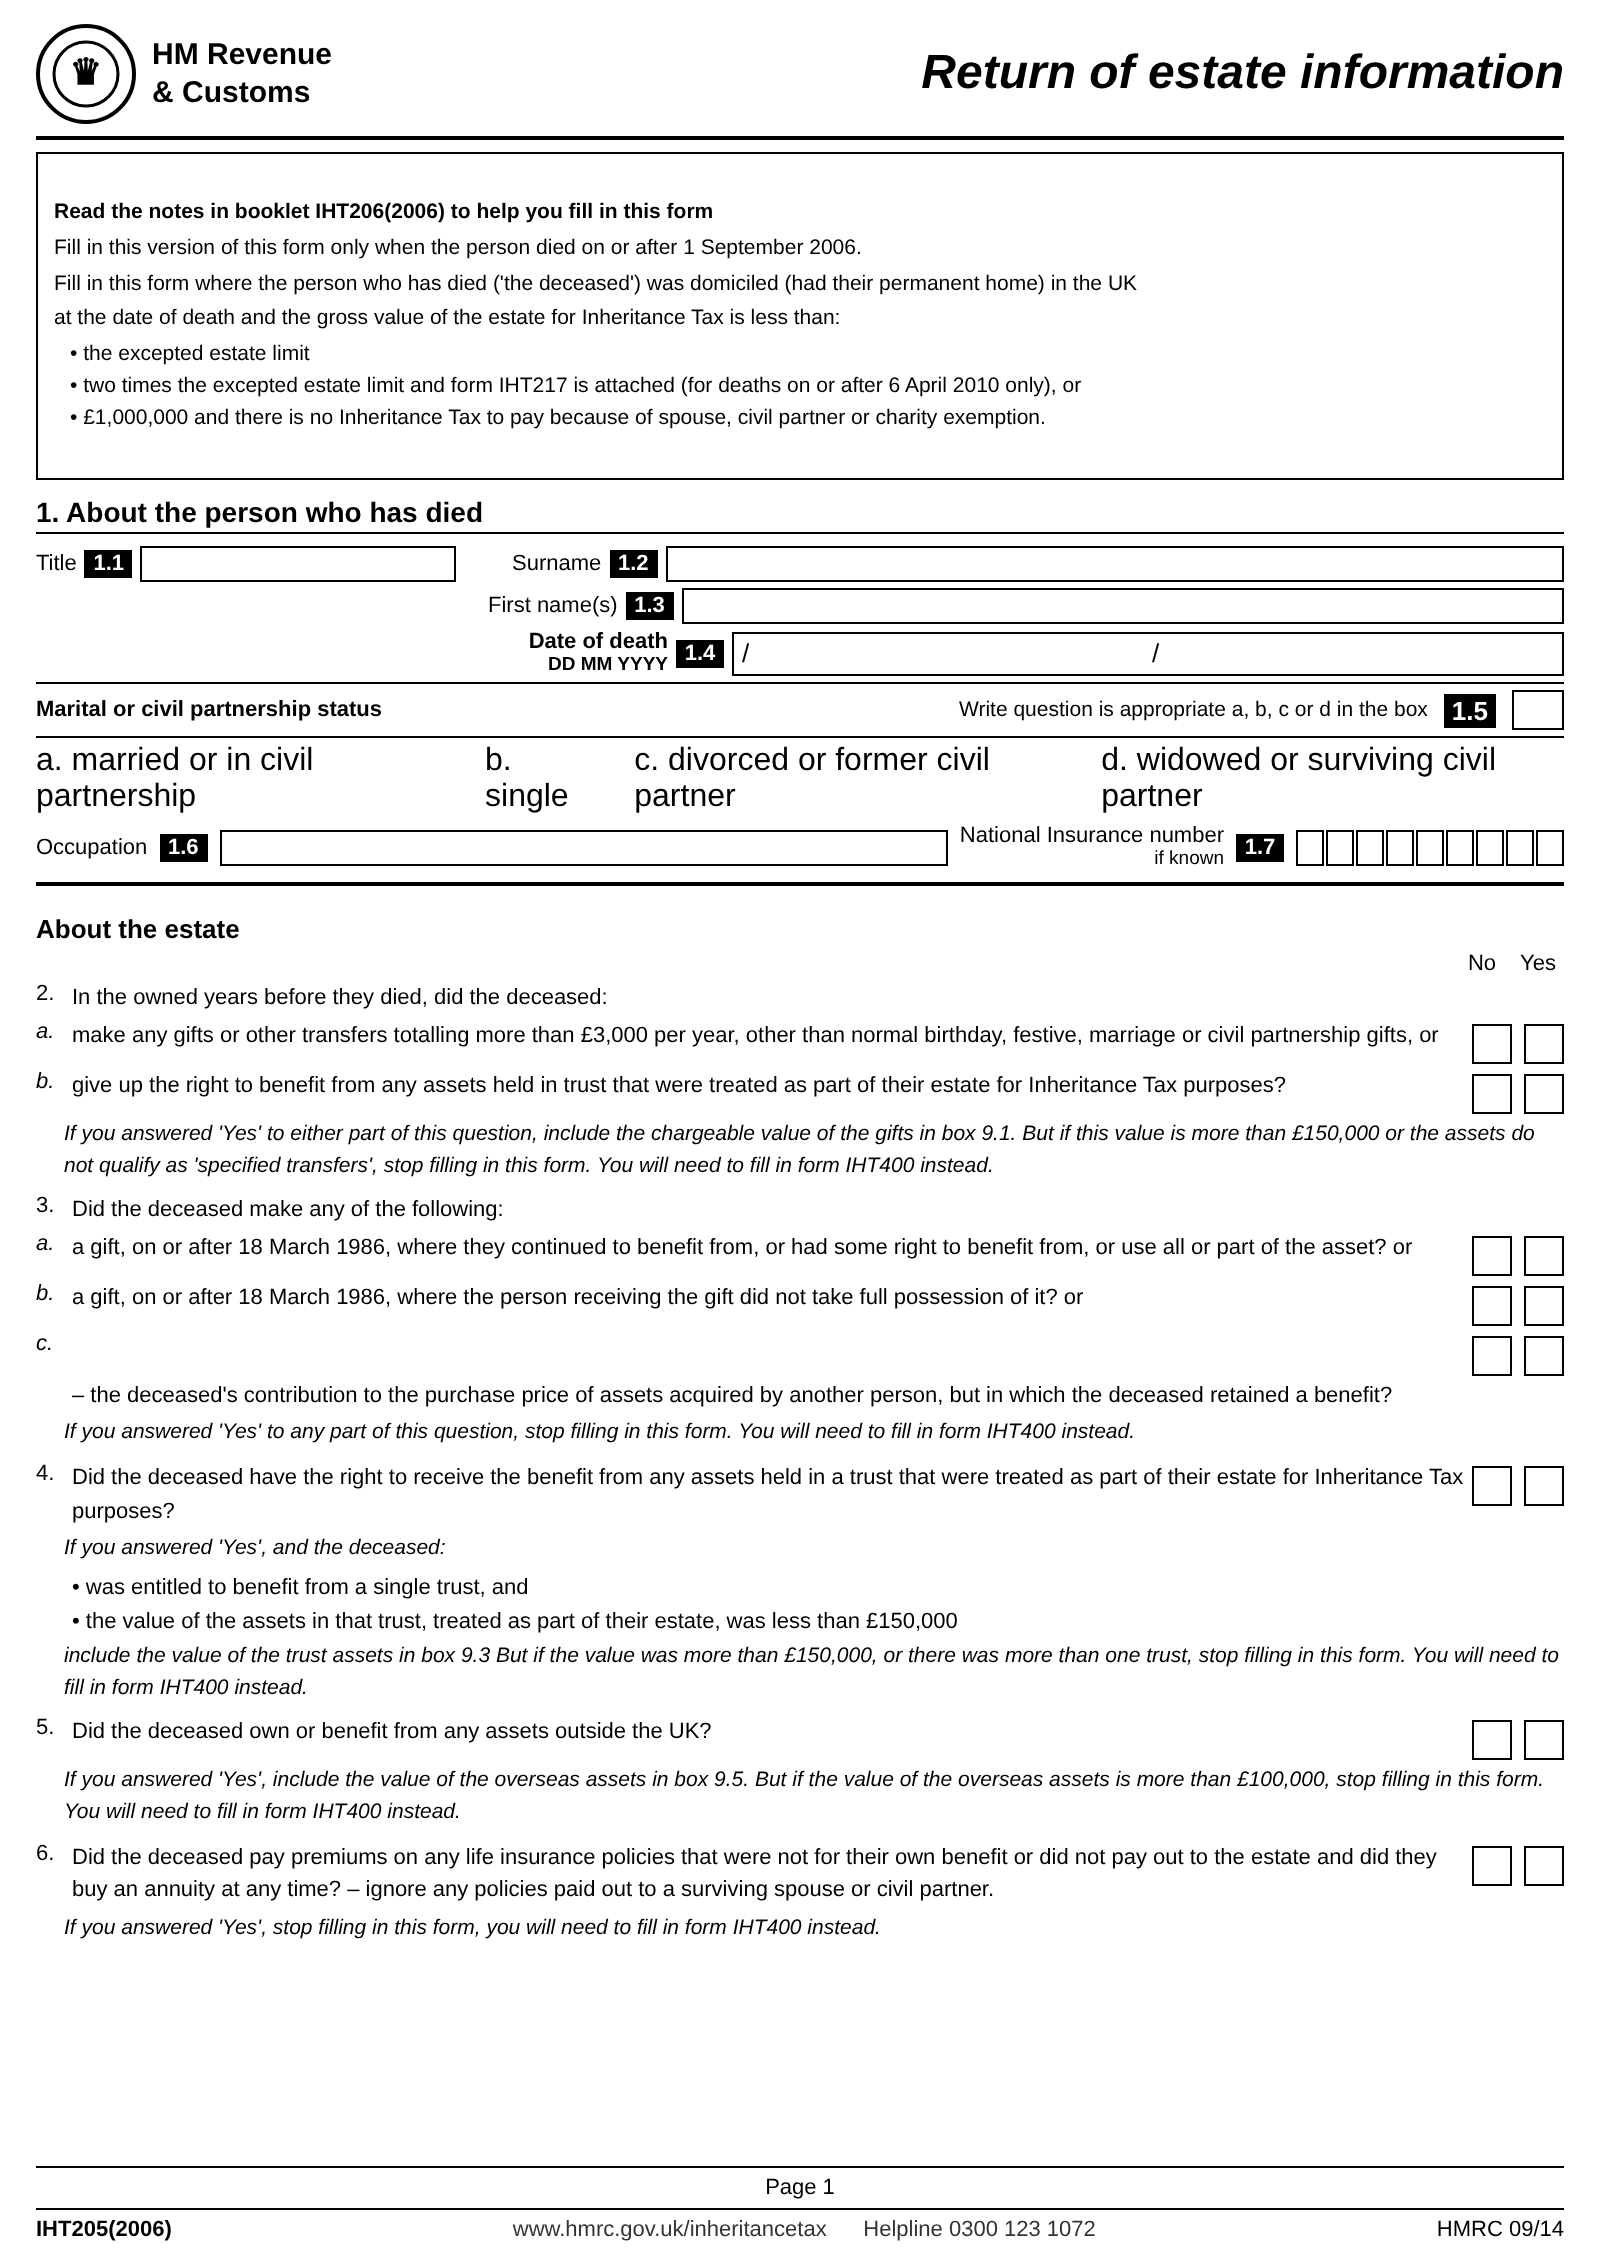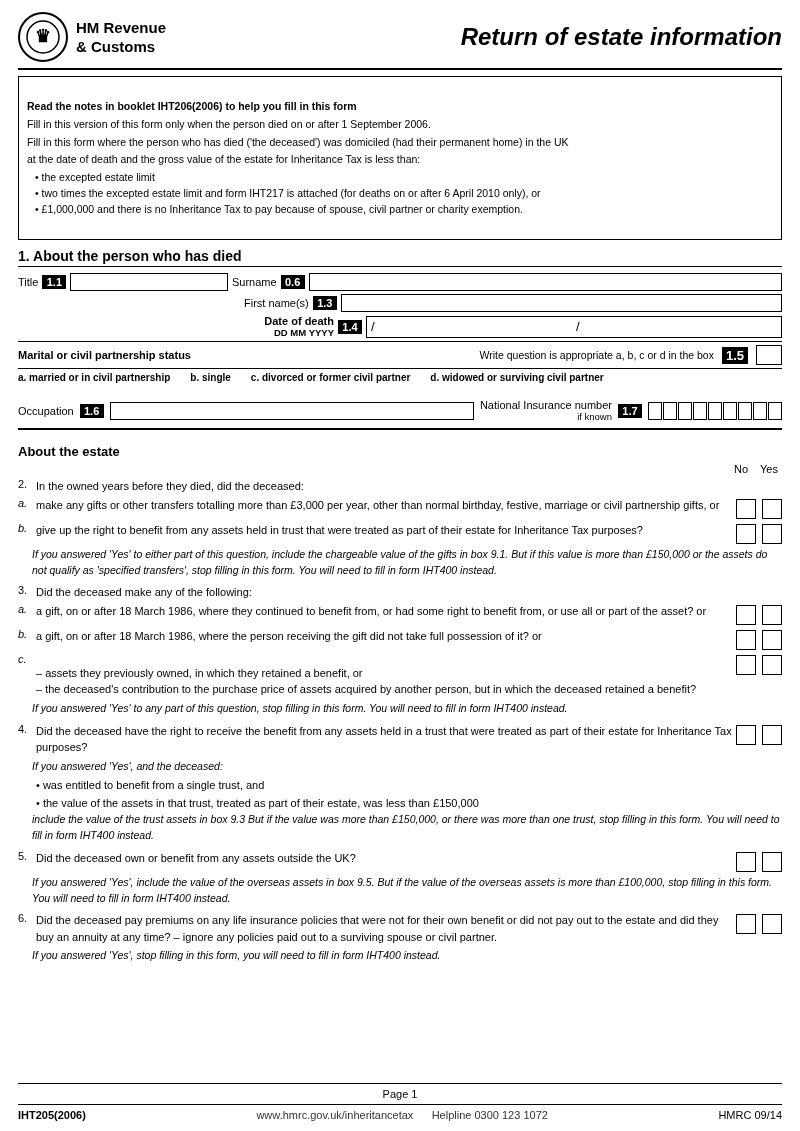--- a/index.html
+++ b/index.html
@@ -221,31 +221,31 @@
     <p><span>at the date of death and the gross value of the estate for Inheritance Tax is less than:</span></p>
     <ul>
       <li>the excepted estate limit</li>
       <li>two times the excepted estate limit and form IHT217 is attached (for deaths on or after 6 April 2010 only), or</li>
       <li>£1,000,000 and there is no Inheritance Tax to pay because of spouse, civil partner or charity exemption.</li>
     </ul>
   </div>
 
   <div class="section-header">1. About the person who has died</div>
 
-  <div style="display:flex; gap:4px; margin-bottom:3px; align-items:flex-start;">
+  <div style="display:flex; gap:28px; margin-bottom:3px; align-items:flex-start;">
 
     <div style="display:flex; align-items:center; gap:4px; min-width:210px;">
       <span class="field-label">Title</span>
       <span class="field-box">1.1</span>
       <div class="field-input" style="width:80px;"></div>
     </div>
 
     <div style="display:flex; align-items:center; gap:4px; flex:1;">
       <span class="field-label">Surname</span>
-      <span class="field-box">0.6</span>
+      <span class="field-box">1.2</span>
       <div class="field-input-wide"></div>
     </div>
   </div>
 
   <div style="display:flex; justify-content:flex-end; margin-bottom:3px;">
     <div style="display:flex; align-items:center; gap:4px; flex:1; margin-left:226px;">
       <span class="field-label">First name(s)</span>
       <span class="field-box">1.3</span>
       <div class="field-input-wide"></div>
     </div>
@@ -270,21 +270,21 @@
   <div style="border-top:1px solid #000; border-bottom:1px solid #000; padding:3px 0; margin-bottom:3px;">
     <div style="display:flex; align-items:center; justify-content:space-between;">
       <span style="font-weight:bold; font-size:11px;">Marital or civil partnership status</span>
       <div style="display:flex; align-items:center; gap:8px;">
         <span style="font-size:10.5px;">Write question is appropriate a, b, c or d in the box</span>
         <span class="field-box" style="font-size:13px;">1.5</span>
         <div style="border:1px solid #000; width:26px; height:20px;"></div>
       </div>
     </div>
   </div>
-  <div style="display:flex; gap:20px; font-size:10px; margin-bottom:16px;font-weight:bold;">
+  <div style="display:flex; gap:20px; font-size:16px; margin-bottom:4px;">
     <span>a.  married or in civil partnership</span>
     <span>b.  single</span>
     <span>c.  divorced or former civil partner</span>
     <span>d.  widowed or surviving civil partner</span>
   </div>
 
   <div style="display:flex; align-items:center; gap:6px; margin-bottom:6px; border-bottom:2px solid #000; padding-bottom:6px;">
     <span class="field-label">Occupation</span>
     <span class="field-box">1.6</span>
     <div style="border:1px solid #000; height:18px; flex:1;"></div>
@@ -361,21 +361,21 @@
         <div class="checkboxes">
           <div class="cb-box"></div>
           <div class="cb-box"></div>
         </div>
       </div>
 
       <div class="checkbox-row">
         <span class="sub-label">c.</span>
         <div style="flex:1;">
           <br>
-          <span class="cb-text">– assets they previously owned, in which they retained a benefit, or</span><br>
+          <br>
           <span class="cb-text">– the deceased's contribution to the purchase price of assets acquired by another person, but in which the deceased retained a benefit?</span>
         </div>
         <div class="checkboxes">
           <div class="cb-box"></div>
           <div class="cb-box"></div>
         </div>
       </div>
       <div class="q-italic">
         <span>If you answered 'Yes' to any part of this question, stop filling in this form. You will need to fill in form IHT400 instead.</span>
       </div>

